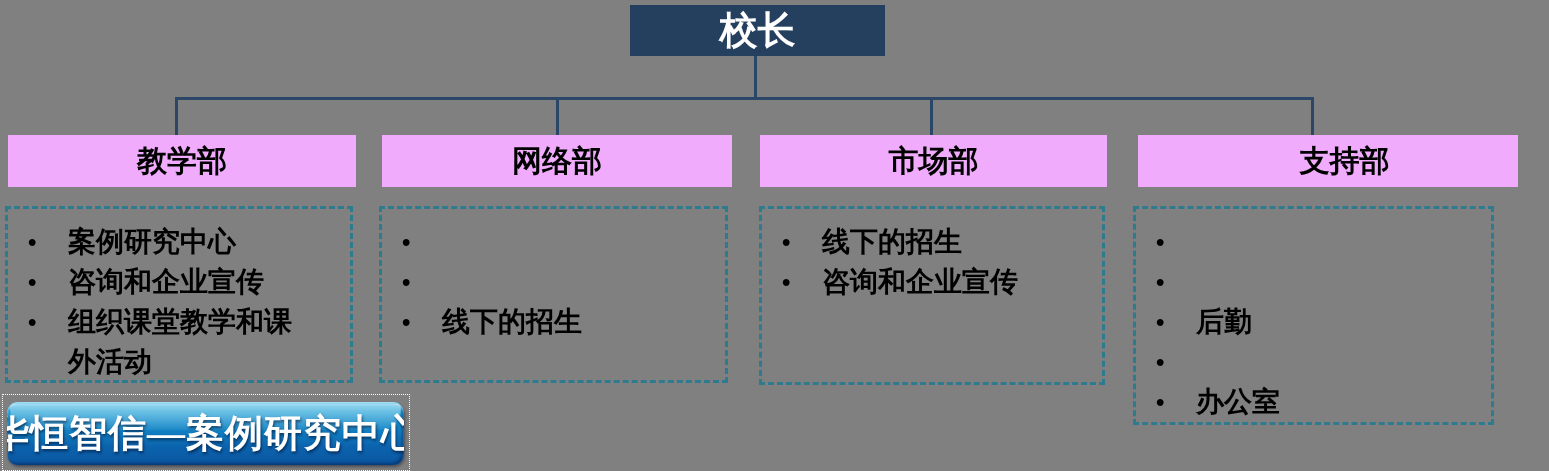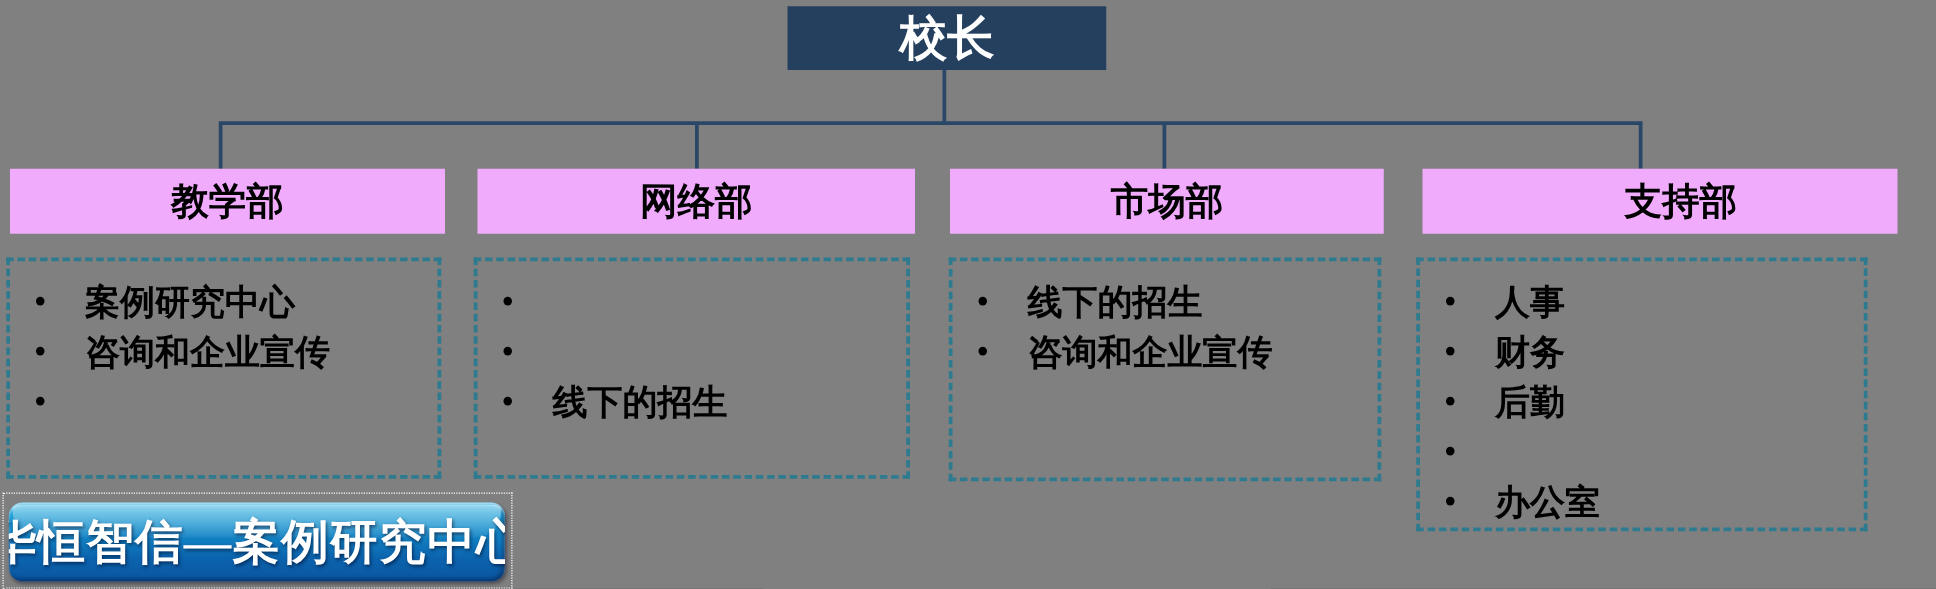--- a/index.html
+++ b/index.html
@@ -127,20 +127,21 @@
       <li>
         <span class="bullet">•</span>
         <span class="duty-text">案例研究中心</span>
       </li>
       <li>
         <span class="bullet">•</span>
         <span class="duty-text">咨询和企业宣传</span>
       </li>
       <li>
         <span class="bullet">•</span>
+        <span class="duty-text">组织课堂教学和课外活动</span>
       </li>
     </ul>
   </div>
 
   <div class="duty-box duty-box1">
     <ul class="duties">
       <li>
         <span class="bullet">•</span>
       </li>
       <li>
@@ -163,25 +164,23 @@
         <span class="bullet">•</span>
         <span class="duty-text">咨询和企业宣传</span>
       </li>
     </ul>
   </div>
 
   <div class="duty-box duty-box3">
     <ul class="duties">
       <li>
         <span class="bullet">•</span>
-        <span class="duty-text">人事</span>
-      </li>
-      <li>
-        <span class="bullet">•</span>
-        <span class="duty-text">财务</span>
+      </li>
+      <li>
+        <span class="bullet">•</span>
       </li>
       <li>
         <span class="bullet">•</span>
         <span class="duty-text">后勤</span>
       </li>
       <li>
         <span class="bullet">•</span>
       </li>
       <li>
         <span class="bullet">•</span>

